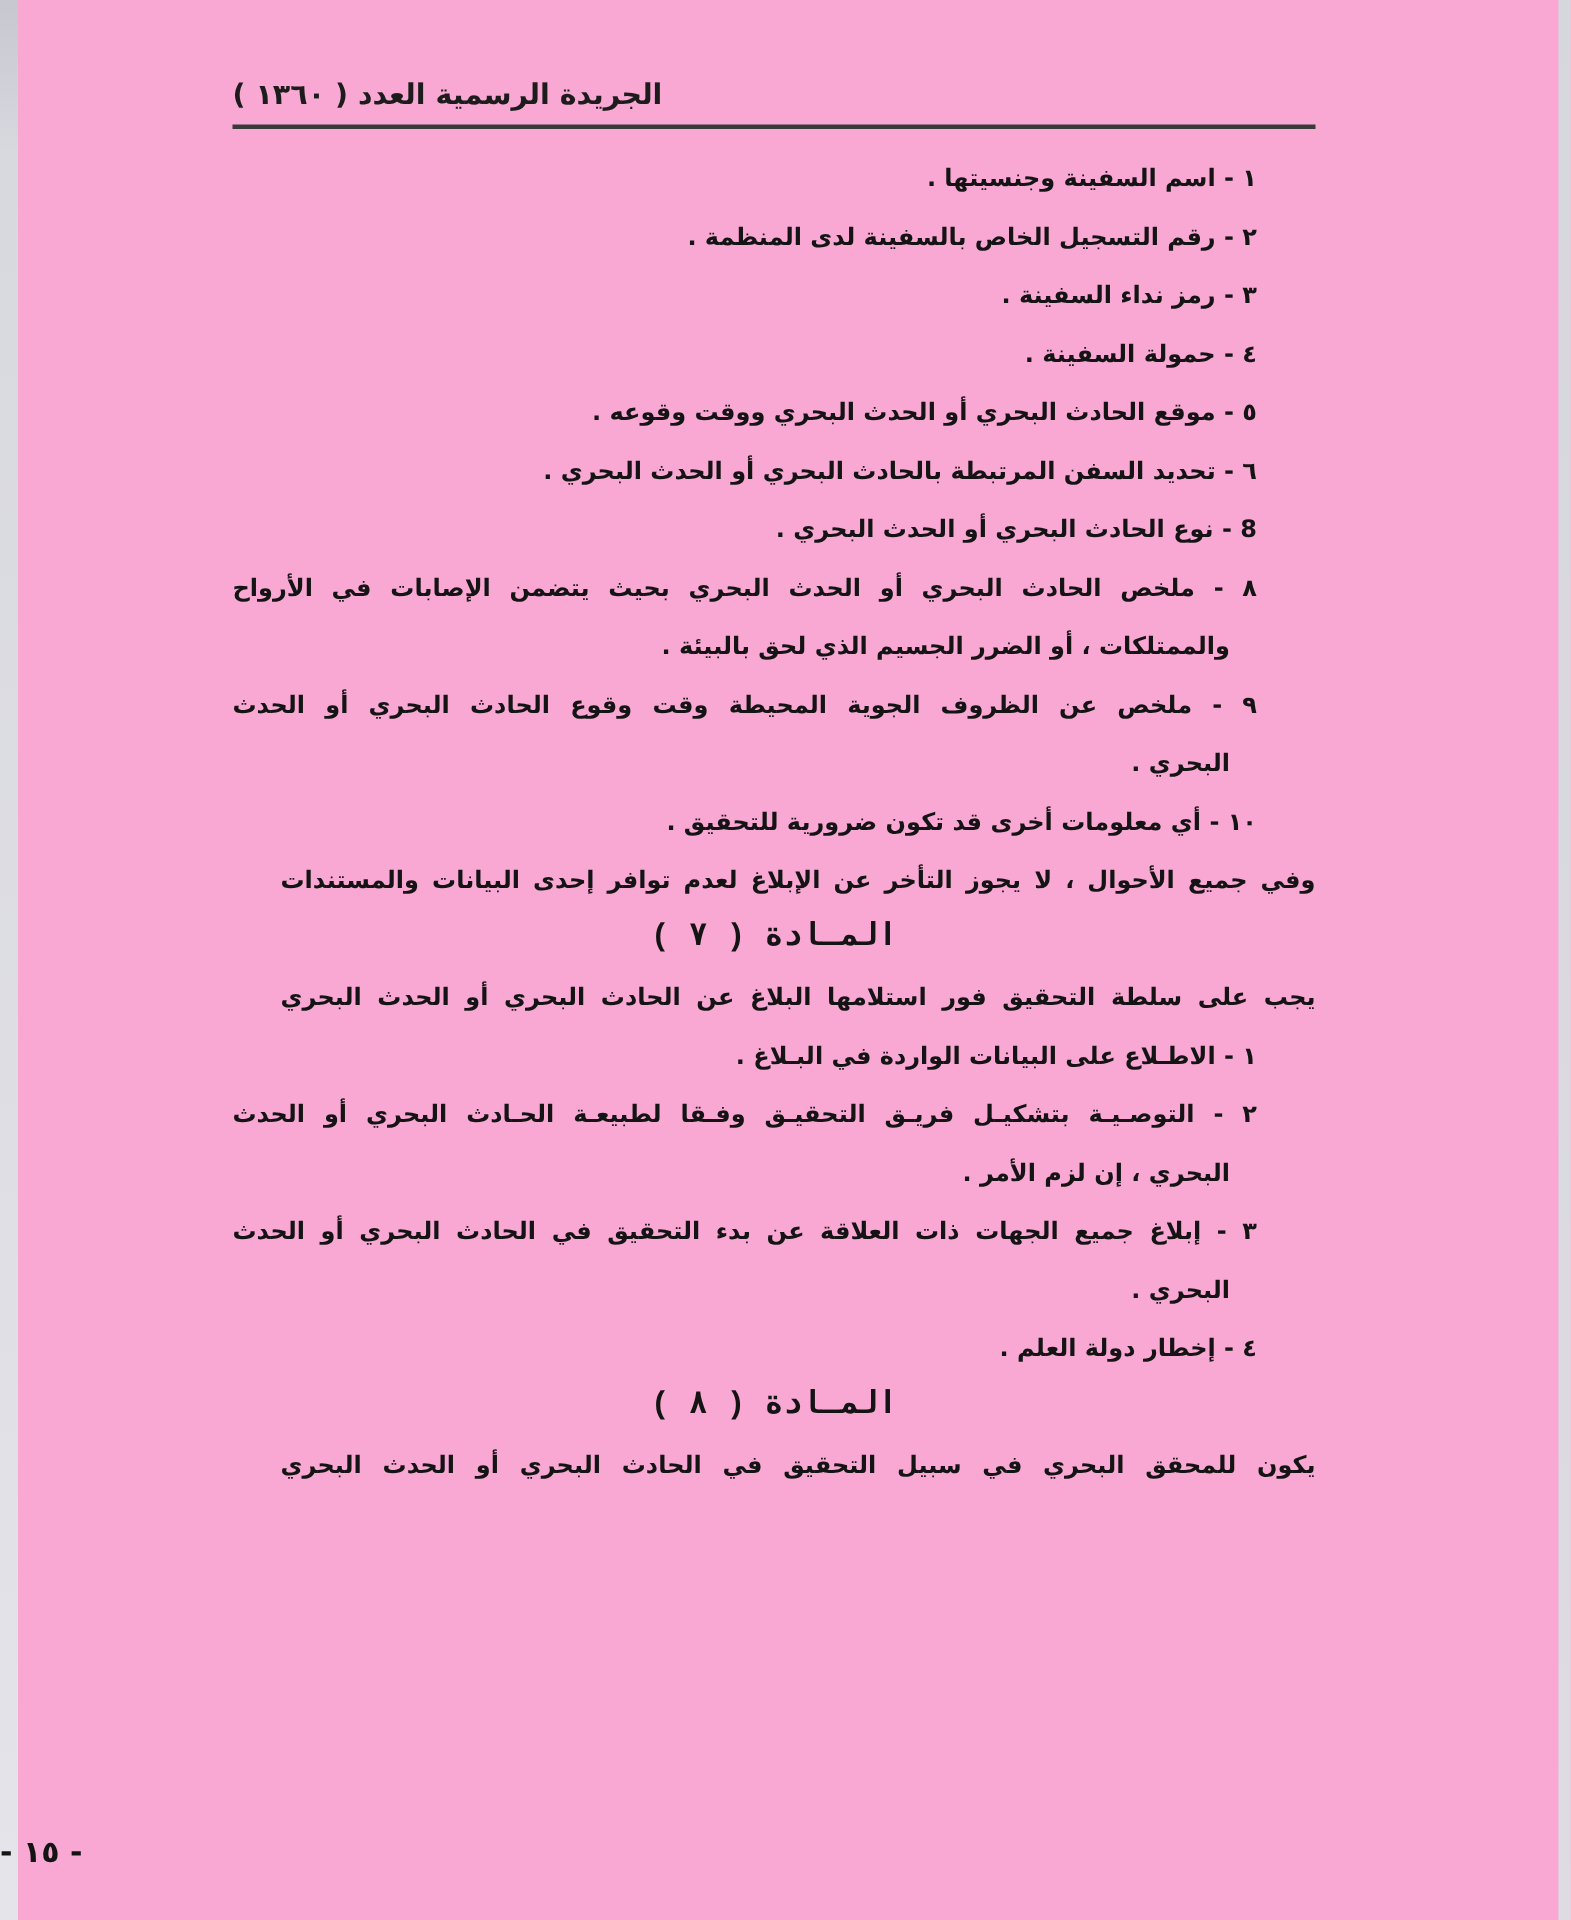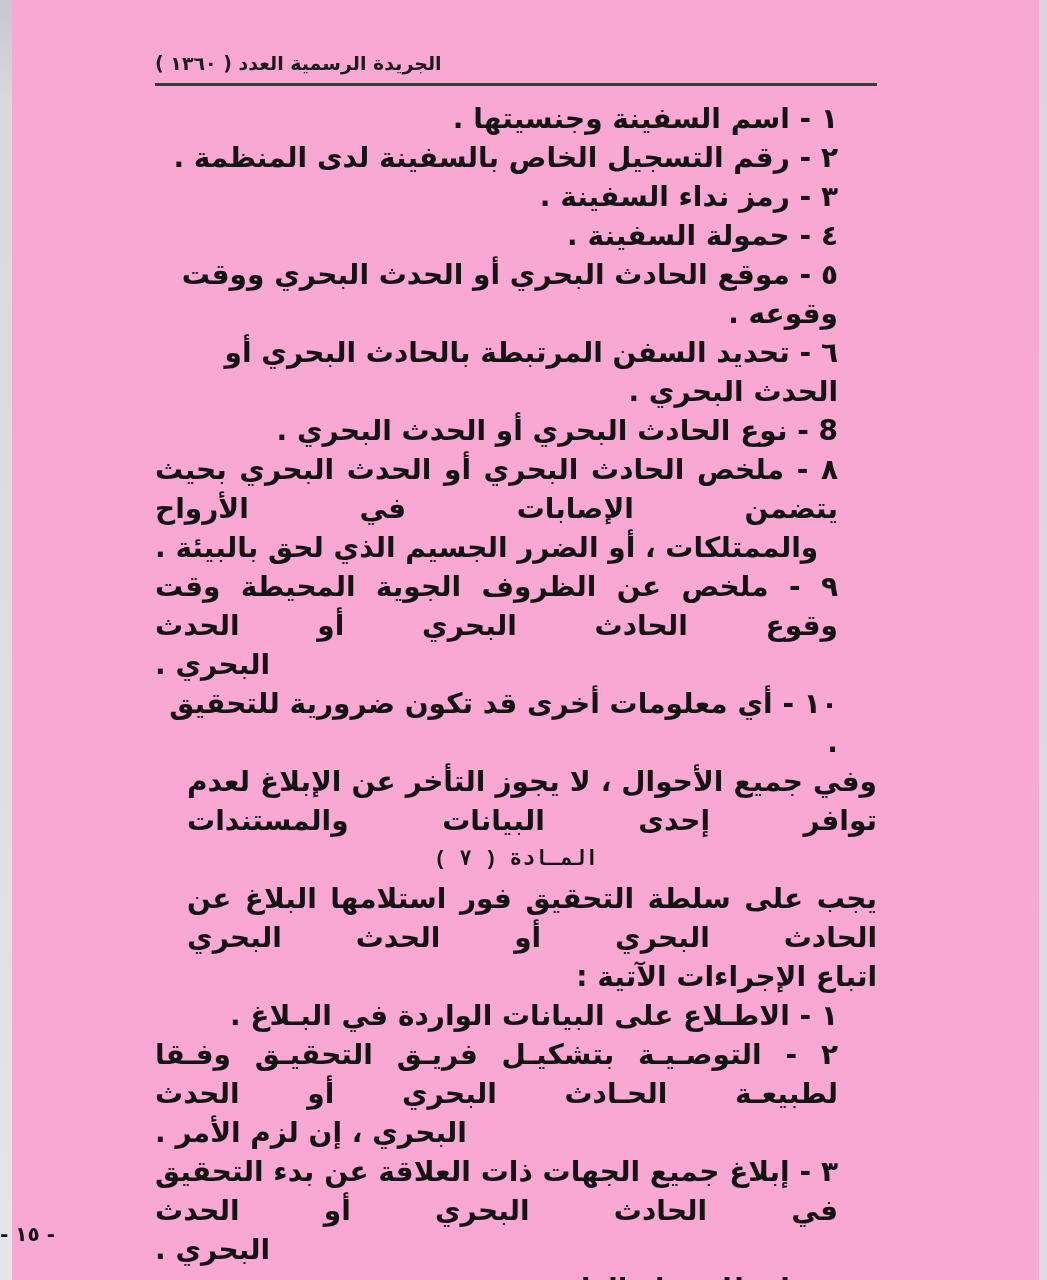--- a/index.html
+++ b/index.html
@@ -38,32 +38,32 @@
     text-align:left;
     font-size:19px;
     font-weight:700;
     letter-spacing:0;
     color:#1c1c1c;
   }
   .document-body{
     padding-top:13px;
   }
   .ln{
-    font-size:28px;
+    font-size:16px;
     font-weight:700;
     line-height:39px;
     color:#141414;
     white-space:normal;
   }
   
   .item{ text-align:right; padding-right:39px; }
   
   .item_first{ text-align:justify; text-align-last:justify; padding-right:39px; }
   
-  .item_cont{ text-align:left; padding-right:57px; }
+  .item_cont{ text-align:right; padding-right:57px; }
   
   .para_first{ text-align:justify; text-align-last:justify;margin-left:32px; }
   
   .para_cont{ text-align:right; }
   
   .heading{ text-align:center; font-size:21px;font-family:Liberation Mono, monospace; }
   .page-footer{
     position:absolute;
     left:0;right:0;
     top:1222px;
@@ -98,21 +98,20 @@
         <div class="ln item">٦ - تحديد السفن المرتبطة بالحادث البحري أو الحدث البحري .</div>
         <div class="ln item">8 - نوع الحادث البحري أو الحدث البحري .</div>
         <div class="ln item_first">٨ - ملخص الحادث البحري أو الحدث البحري بحيث يتضمن الإصابات في الأرواح</div>
         <div class="ln item_cont">والممتلكات ، أو الضرر الجسيم الذي لحق بالبيئة .</div>
         <div class="ln item_first">٩ - ملخص عن الظروف الجوية المحيطة وقت وقوع الحادث البحري أو الحدث</div>
         <div class="ln item_cont">البحري .</div>
         <div class="ln item">١٠ - أي معلومات أخرى قد تكون ضرورية للتحقيق .</div>
         <div class="ln para_first">وفي جميع الأحوال ، لا يجوز التأخر عن الإبلاغ لعدم توافر إحدى البيانات والمستندات</div>
         <div class="ln heading">المـادة ( ٧ )</div>
         <div class="ln para_first">يجب على سلطة التحقيق فور استلامها البلاغ عن الحادث البحري أو الحدث البحري</div>
-        <div class="ln para_cont">اتباع الإجراءات الآتية :</div>
         <div class="ln item">١ - الاطـلاع على البيانات الواردة في البـلاغ .</div>
         <div class="ln item_first">٢ - التوصـيـة بتشكيـل فريـق التحقيـق وفـقا لطبيعـة الحـادث البحري أو الحدث</div>
         <div class="ln item_cont">البحري ، إن لزم الأمر .</div>
         <div class="ln item_first">٣ - إبلاغ جميع الجهات ذات العلاقة عن بدء التحقيق في الحادث البحري أو الحدث</div>
         <div class="ln item_cont">البحري .</div>
         <div class="ln item">٤ - إخطار دولة العلم .</div>
         <div class="ln heading">المـادة ( ٨ )</div>
         <div class="ln para_first">يكون للمحقق البحري في سبيل التحقيق في الحادث البحري أو الحدث البحري</div>
       </div>
 

